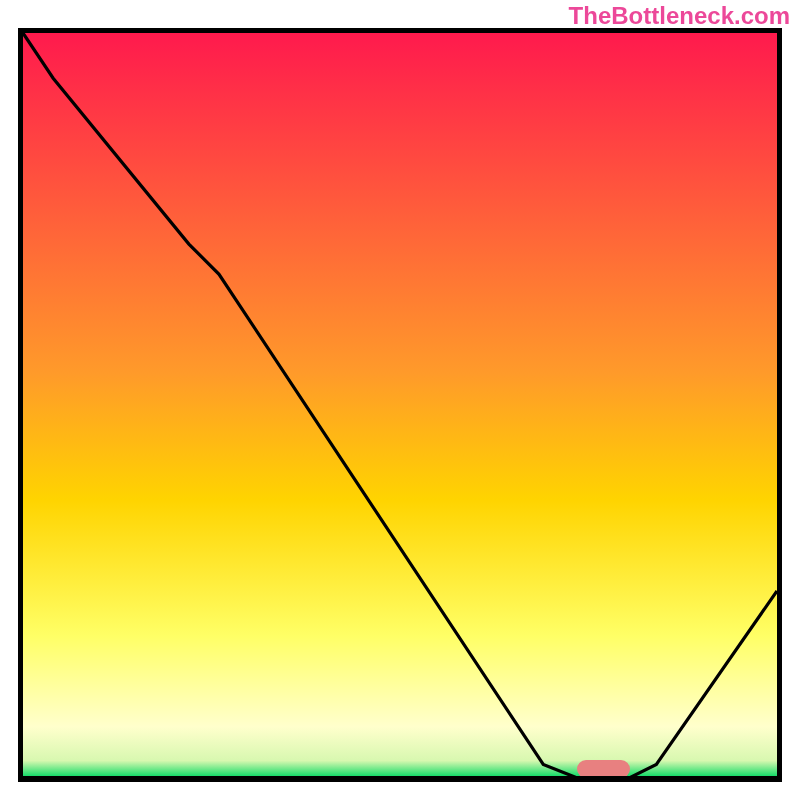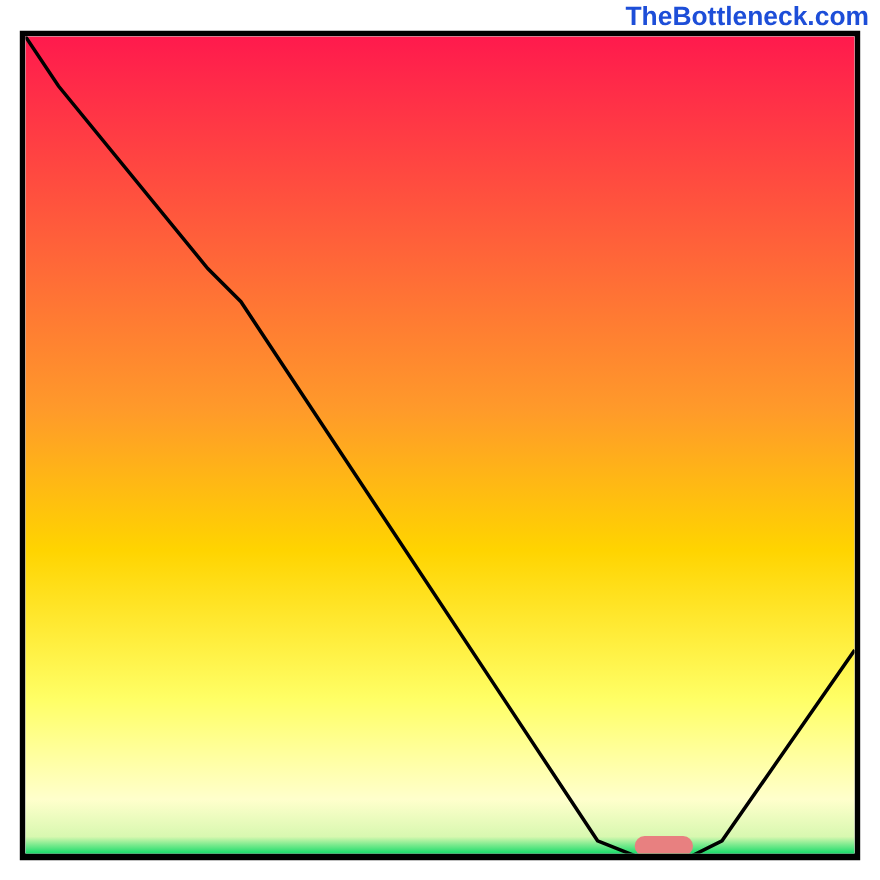--- a/index.html
+++ b/index.html
@@ -4,21 +4,21 @@
 <style>
   * { margin: 0; padding: 0; box-sizing: border-box; }
   html, body { width: 800px; height: 800px; overflow: hidden; background: #fff; }
   .attribution {
     position: absolute;
     top: 2px;
     right: 10px;
     font-family: Arial, Helvetica, sans-serif;
     font-size: 24px;
     font-weight: bold;
-    color: #1d4ed8;
+    color: #ec4899;
     z-index: 10;
   }
   .frame {
     position: absolute;
     left: 18px;
     top: 28px;
     width: 764px;
     height: 754px;
     border: 5px solid #000;
     border-bottom-width: 6px;

